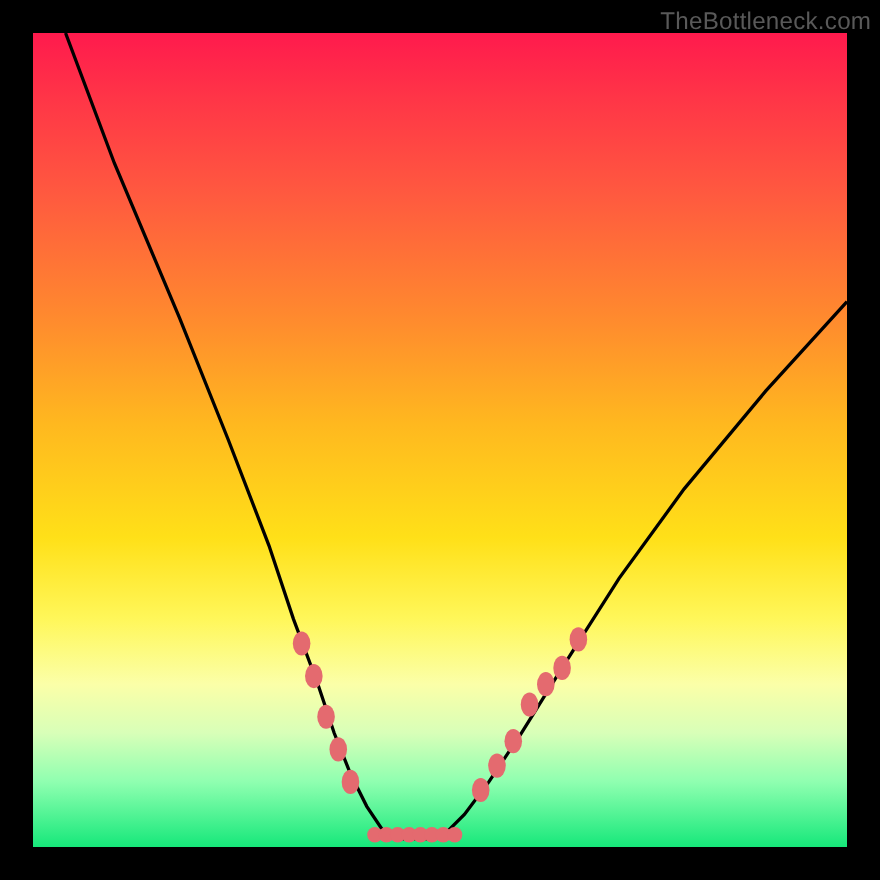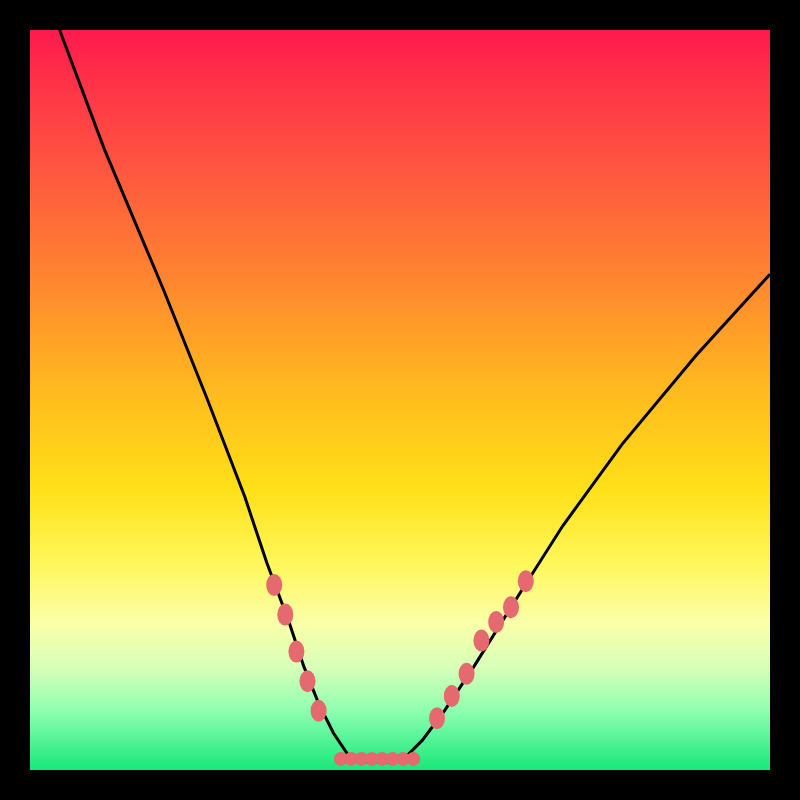--- a/index.html
+++ b/index.html
@@ -50,20 +50,21 @@
     position: absolute;
     left: 0; top: 0;
     width: 740px; height: 740px;
     overflow: visible;
   }
 </style>
 </head>
 <body>
 
 <div class="frame">
+  <div class="watermark">TheBottleneck.com</div>
   <div class="plot-area">
     <svg class="curve" viewBox="0 0 740 740">
       <path fill="none" stroke="#000" stroke-width="3" d="M29.6 0.0 L74.0 118.4 L133.2 259.0 L177.6 370.0 L214.6 466.2 L236.8 532.8 L259.0 592.0 L273.8 636.4 L288.6 673.4 L303.4 703.0 L318.2 725.2 L333.0 732.6 L347.8 732.6 L362.6 732.6 L377.4 725.2 L392.2 710.4 L414.4 680.8 L444.0 636.4 L481.0 577.2 L532.8 495.8 L592.0 414.4 L666.0 325.6 L740.0 244.2"></path>
       <g>
           <ellipse cx="244.2" cy="555.0" rx="8" ry="11" fill="#e46a6f"></ellipse>
           <ellipse cx="255.3" cy="584.6" rx="8" ry="11" fill="#e46a6f"></ellipse>
           <ellipse cx="266.4" cy="621.6" rx="8" ry="11" fill="#e46a6f"></ellipse>
           <ellipse cx="277.5" cy="651.2" rx="8" ry="11" fill="#e46a6f"></ellipse>
           <ellipse cx="288.6" cy="680.8" rx="8" ry="11" fill="#e46a6f"></ellipse>
           <ellipse cx="407.0" cy="688.2" rx="8" ry="11" fill="#e46a6f"></ellipse>

